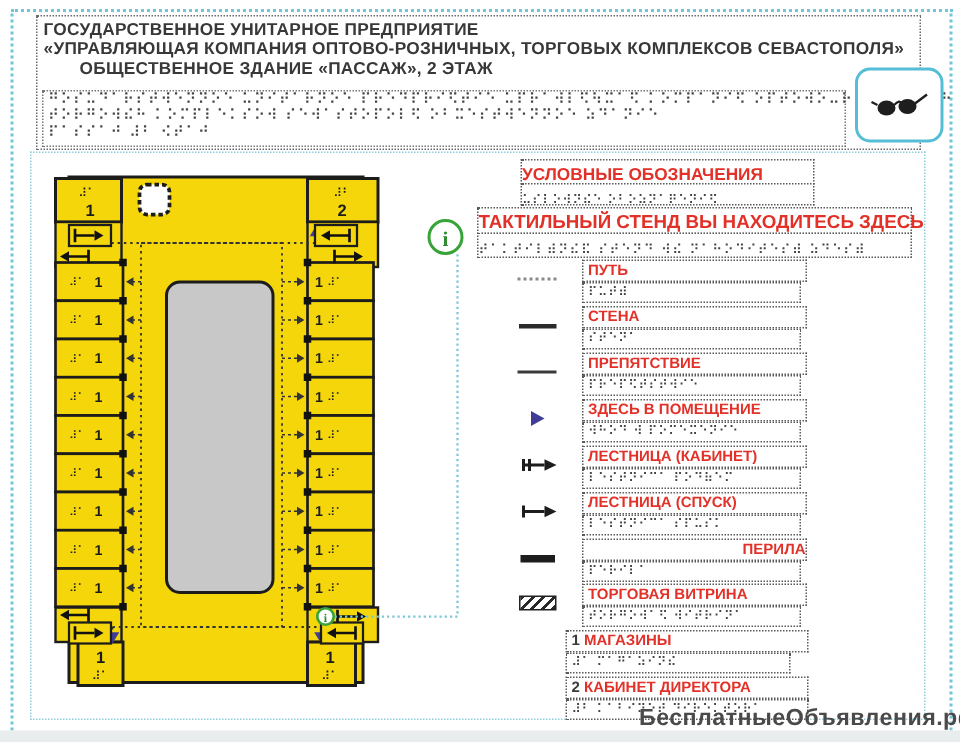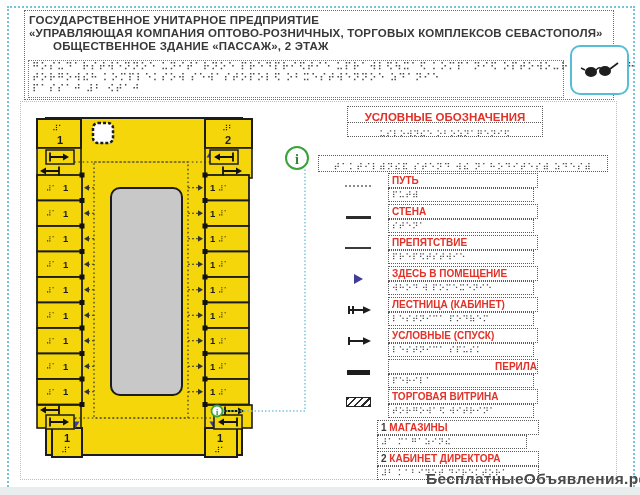--- a/index.html
+++ b/index.html
@@ -15,21 +15,21 @@
   .braille{font-family:"DejaVu Sans",sans-serif;color:#454545;white-space:nowrap;}
   #header-braille-box{position:absolute;left:3px;top:49px;width:534px;height:36px;border:1px dotted #777;}
   .hbr{position:absolute;left:3px;font-size:10px;letter-spacing:1px;}
   #glasses-box{left:570px;top:45px;width:55px;height:46px;border:2px solid #56bdd6;border-radius:10px;
                background:#fff;display:flex;align-items:center;justify-content:center;}
   
   .dbox{position:absolute;border:1px dotted #5a5a5a;background:#fff;box-sizing:border-box;}
   .red{color:#e23128;font-weight:bold;}
   .leg-label{font-size:10px;line-height:14px;padding-left:3px;white-space:nowrap;overflow:visible;}
   .leg-braille{font-size:8.5px;line-height:13px;padding-left:3px;letter-spacing:.5px;}
-  .center{text-align:center;}
+  .center{text-align:left;}
   .sym{position:absolute;width:34px;height:18px;display:flex;align-items:center;justify-content:center;}
   .sym-dotted{width:26px;border-top:2px dotted #8a8a8a;}
   .sym-wall{width:25px;height:3px;background:#2b2b2b;}
   .sym-thin{width:26px;height:1.4px;background:#3a3a3a;}
   .sym-tri{width:0;height:0;border-top:5px solid transparent;border-bottom:5px solid transparent;
            border-left:9px solid #413d96;}
   .sym-rail{width:23px;height:5px;background:#1d1d1d;}
   .sym-hatch{width:23px;height:8px;border:1px solid #222;
              background:repeating-linear-gradient(135deg,#2a2a2a 0 2px,#ffffff 2px 5px);}
   .num{color:#3a3a3a;font-weight:bold;}
@@ -243,20 +243,23 @@
     <text x="267" y="54" font-size="14" font-weight="bold" text-anchor="middle" fill="#2e8b2e" font-family="Liberation Serif">i</text>
   </svg>
 
   <div class="dbox center" style="left:347px;top:106px;width:196px;height:17px;">
     <span class="red" style="font-size:11.5px;line-height:16px;">УСЛОВНЫЕ ОБОЗНАЧЕНИЯ</span>
   </div>
   <div class="dbox center" style="left:347px;top:122px;width:196px;height:15px;">
     <span class="braille" style="font-size:8.5px;line-height:14px;letter-spacing:.5px;">⠥⠎⠇⠕⠺⠝⠮⠑ ⠕⠃⠕⠵⠝⠁⠟⠑⠝⠊⠫</span>
   </div>
 
+  <div class="dbox center" style="left:318px;top:138px;width:290px;height:18px;">
+    <span class="red" style="font-size:12.5px;line-height:17px;white-space:nowrap;">ТАКТИЛЬНЫЙ СТЕНД ВЫ НАХОДИТЕСЬ ЗДЕСЬ</span>
+  </div>
   <div class="dbox center" style="left:318px;top:155px;width:290px;height:17px;">
     <span class="braille" style="font-size:9px;line-height:15px;letter-spacing:1px;">⠞⠁⠅⠞⠊⠇⠾⠝⠮⠯ ⠎⠞⠑⠝⠙ ⠺⠮ ⠝⠁⠓⠕⠙⠊⠞⠑⠎⠾ ⠵⠙⠑⠎⠾</span>
   </div>
 
   <div class="sym" style="left:341px;top:177px;">
       <div class="sym-dotted"></div>
     </div>
   <div class="dbox red leg-label" style="left:388px;top:173px;width:150px;height:15px;">ПУТЬ</div>
   <div class="dbox braille leg-braille" style="left:388px;top:188px;width:146px;height:14px;">⠏⠥⠞⠾</div>
 
@@ -286,21 +289,21 @@
   </div>
   <div class="dbox red leg-label" style="left:388px;top:297px;width:150px;height:15px;">ЛЕСТНИЦА (КАБИНЕТ)</div>
   <div class="dbox braille leg-braille" style="left:388px;top:312px;width:146px;height:14px;">⠇⠑⠎⠞⠝⠊⠉⠁ ⠏⠕⠙⠷⠑⠍</div>
 
   <div class="sym" style="left:341px;top:332px;">
     <svg width="28" height="12" viewBox="0 0 28 12">
         <path d="M5,2 V10 M5,6 H19" stroke="#1d1d1d" stroke-width="2" fill="none"></path>
         <polygon points="27,6 19,2.2 19,9.8" fill="#1d1d1d"></polygon>
       </svg>
   </div>
-  <div class="dbox red leg-label" style="left:388px;top:328px;width:150px;height:15px;">УСЛОВНЫЕ (СПУСК)</div>
+  <div class="dbox red leg-label" style="left:388px;top:328px;width:150px;height:15px;">ЛЕСТНИЦА (СПУСК)</div>
   <div class="dbox braille leg-braille" style="left:388px;top:343px;width:146px;height:14px;">⠇⠑⠎⠞⠝⠊⠉⠁  ⠎⠏⠥⠎⠅</div>
 
   <div class="sym" style="left:341px;top:363px;">
       <div class="sym-rail"></div>
     </div>
   <div class="dbox red leg-label" style="left:388px;top:359px;width:150px;height:15px;text-align:right;">ПЕРИЛА</div>
   <div class="dbox braille leg-braille" style="left:388px;top:374px;width:146px;height:14px;">⠏⠑⠗⠊⠇⠁</div>
 
   <div class="sym" style="left:341px;top:393px;">
       <div class="sym-hatch"></div>

